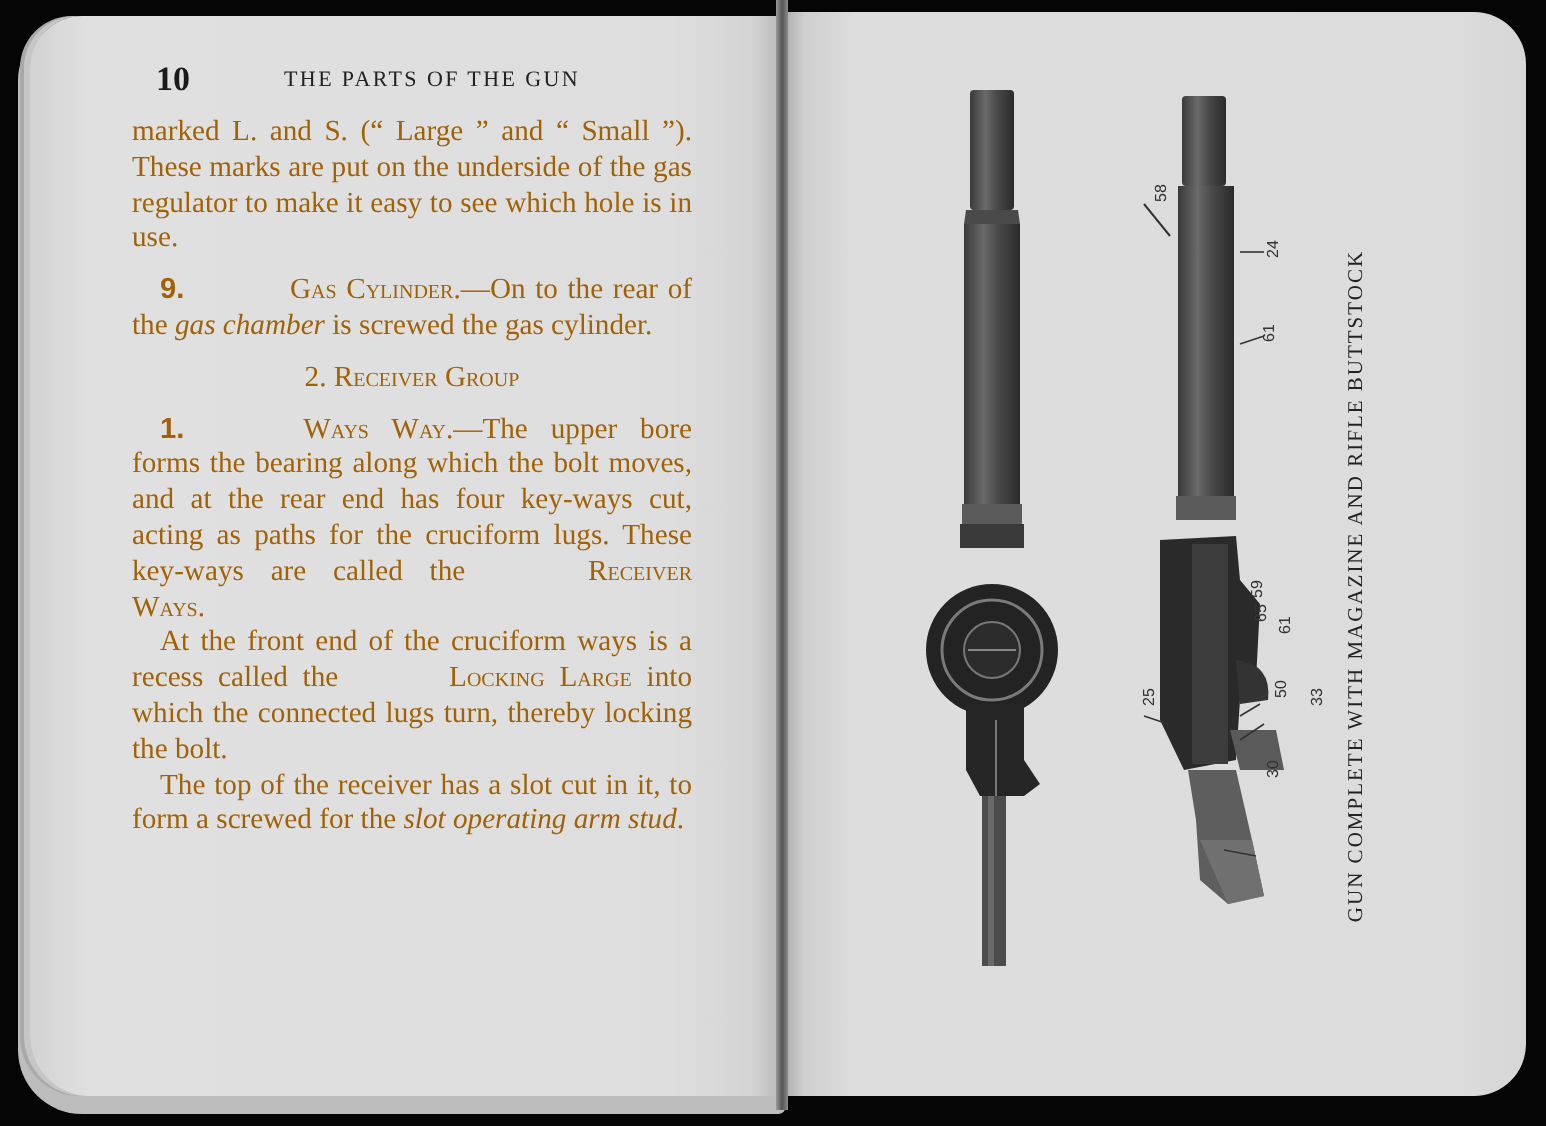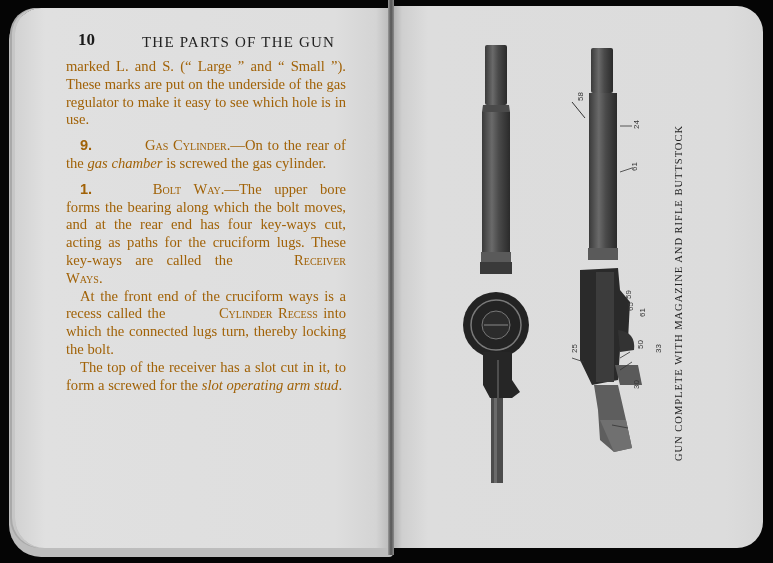--- a/index.html
+++ b/index.html
@@ -23,21 +23,21 @@
     position:absolute; left:391px; top:6px; width:372px; height:542px;
     background:linear-gradient(90deg,#a8a8a8 0%,#cfcfcf 3%,#dddddd 10%,#dcdcdc 90%,#d6d6d6 100%);
     border-radius:2px 26px 26px 2px;
   }
   .gutter {
     position:absolute; left:388px; top:0; width:6px; height:555px;
     background:linear-gradient(90deg,#9a9a9a,#555,#8a8a8a);
   }
   .running-head { position:absolute; left:78px; top:30px; width:300px; height:20px; }
   .page-num { position:absolute; left:0; top:0; font-size:17px; font-weight:bold; color:#1a1a1a; }
-  .head-title { position:absolute; left:64px; top:4px; font-size:15px; letter-spacing:1.2px; color:#222; }
+  .head-title { position:absolute; left:64px; top:4px; font-size:11px; letter-spacing:1.2px; color:#222; }
   .text { position:absolute; left:66px; top:58px; width:280px; color:#a16207; font-size:14.6px; line-height:17.8px; text-align:justify; }
   .text p { margin:0; }
   .indent { text-indent:14px; }
   .sc { font-variant:small-caps;margin-left:48px; }
   .center { text-align:center; margin-top:8px !important; margin-bottom:6px !important; }
   .gap { margin-top:8px !important; }
   .num { font-weight:bold; font-family:"Liberation Sans", sans-serif; }
   .ill { position:absolute; }
   .caption {
     position:absolute; left:598px; top:293px; width:420px; height:14px;
@@ -57,22 +57,23 @@
   <div class="gutter"></div>
 
   <div class="running-head">
     <span class="page-num">10</span>
     <span class="head-title">THE PARTS OF THE GUN</span>
   </div>
 
   <div class="text">
     <p>marked L. and S. (“ Large ” and “ Small ”). These marks are put on the underside of the gas regulator to make it easy to see which hole is in use.</p>
     <p class="indent gap"><span class="num">9.</span> <span class="sc">Gas Cylinder.</span><span>—On to the rear of the </span><i>gas chamber</i><span> is screwed the gas cylinder.</span></p>
-    <p class="indent gap"><span class="num">1.</span> <span class="sc">Bolt Way.</span><span>—The upper bore forms the bearing along which the bolt moves, and at the rear end has four key-ways cut, acting as paths for the cruciform lugs. These key-ways are called the </span><span class="sc">Receiver Ways</span><span>.</span></p>
-    <p class="indent"><span>At the front end of the cruciform ways is a recess called the </span><span class="sc">Cylinder Recess</span><span> into which the connected lugs turn, thereby locking the bolt.</span></p>
+    <p class="center sc">2. Receiver Group</p>
+    <p class="indent gap"><span class="num">1.</span> <span class="sc">Ways Way.</span><span>—The upper bore forms the bearing along which the bolt moves, and at the rear end has four key-ways cut, acting as paths for the cruciform lugs. These key-ways are called the </span><span class="sc">Receiver Ways</span><span>.</span></p>
+    <p class="indent"><span>At the front end of the cruciform ways is a recess called the </span><span class="sc">Locking Large</span><span> into which the connected lugs turn, thereby locking the bolt.</span></p>
     <p class="indent"><span>The top of the receiver has a slot cut in it, to form a screwed for the </span><i>slot operating arm stud</i><span>.</span></p>
   </div>
 
   <svg class="ill" style="left:450px;top:40px" width="110" height="450">
     <defs>
       <linearGradient id="barrel" x1="0" x2="1">
         <stop offset="0" stop-color="#3a3a3a"></stop>
           <stop offset="0.35" stop-color="#6a6a6a"></stop>
           <stop offset="0.6" stop-color="#4a4a4a"></stop>
           <stop offset="1" stop-color="#2a2a2a"></stop>

